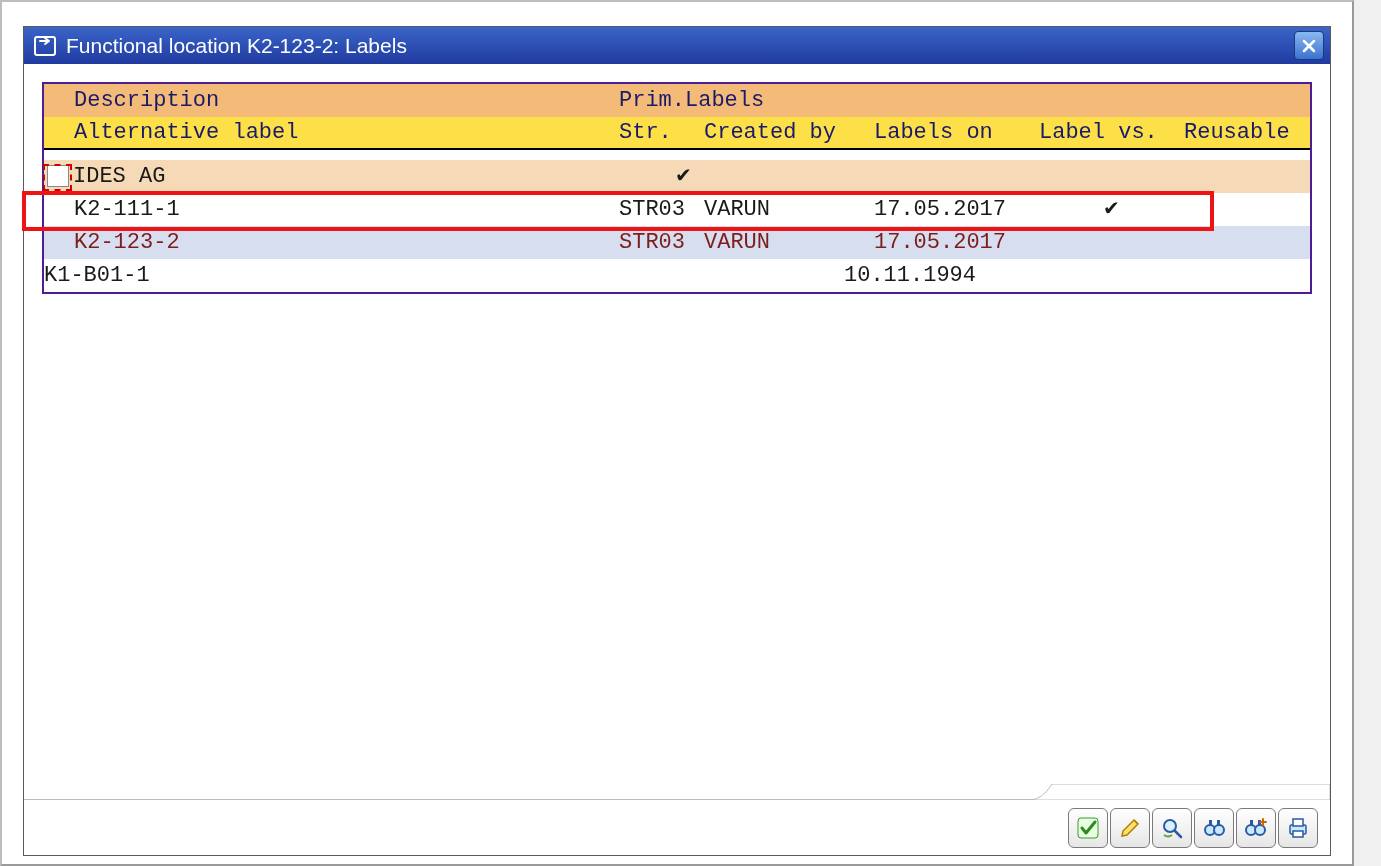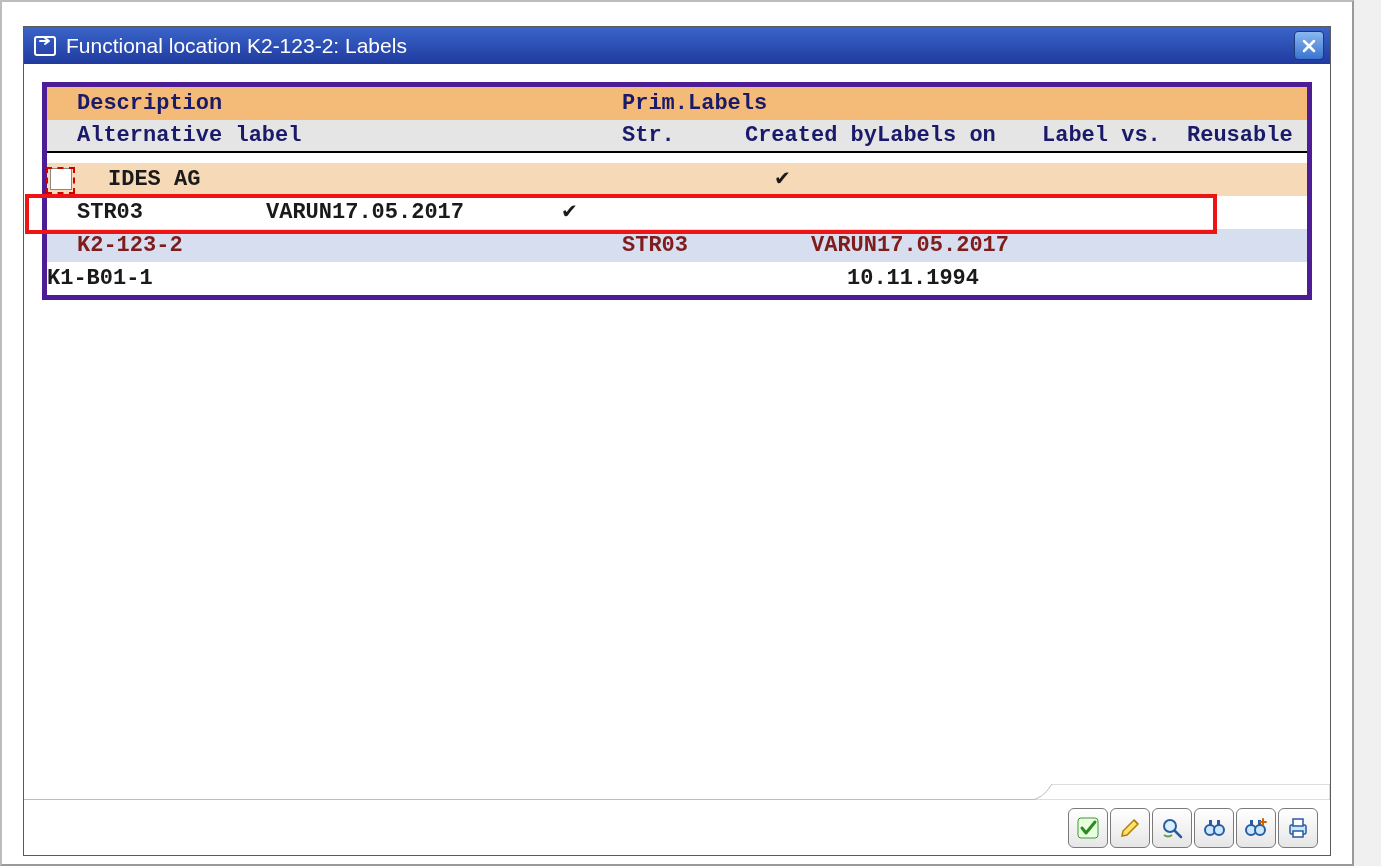--- a/index.html
+++ b/index.html
@@ -70,39 +70,38 @@
     font-weight: bold;
     cursor: pointer;
   }
   .dialog-body {
     position: relative;
     padding: 18px 18px 0 18px;
     height: calc(100% - 37px - 56px);
     box-sizing: border-box;
   }
   .data-block {
-    border: 5px solid #4c1d95;
-    box-sizing: border-box;
-    font-weight: bold;
+    border: 2px solid #4c1d95;
+    box-sizing: border-box;
   }
   .header-row1, .header-row2 {
     height: 33px;
     display: flex;
     align-items: center;
     padding-left: 30px;
     box-sizing: border-box;
     font-family: "Lucida Console", "Courier New", monospace;
     font-size: 22px;
     color: #1a1a6a;
   }
   .header-row1 { background: #f4bb78; }
-  .header-row2 { background: #e5e5e5; border-bottom: 2px solid #000; }
+  .header-row2 { background: #fde047; border-bottom: 2px solid #000; }
   .col-desc { width: 545px; flex: 0 0 545px; }
   .col-str  { width: 85px;  flex: 0 0 85px; }
-  .col-by   { width: 170px; flex: 0 0 170px; text-align: right; }
+  .col-by   { width: 170px; flex: 0 0 170px; }
   .col-on   { width: 165px; flex: 0 0 165px; }
   .col-act  { width: 145px; flex: 0 0 145px; }
   .col-reu  { flex: 1; }
   .grid-row {
     height: 33px;
     display: flex;
     align-items: center;
     font-family: "Lucida Console", "Courier New", monospace;
     font-size: 22px;
     color: #1a1a1a;
@@ -223,33 +222,34 @@
           <div class="col-str">Str.</div>
           <div class="col-by">Created by</div>
           <div class="col-on">Labels on</div>
           <div class="col-act">Label vs.</div>
           <div class="col-reu">Reusable</div>
         </div>
 
         <div class="rows-wrap">
           <div class="row-gap"></div>
 
-          <div class="grid-row row-ides" style="position:relative;gap:32px;">
+          <div class="grid-row row-ides" style="position:relative;">
             <div class="focus-ring"></div>
             <span class="checkbox"></span>
             <div class="col-desc" style="flex:0 0 517px">IDES AG</div>
             <div class="col-str" style="flex:0 0 85px;">
               <span></span>
             </div>
             <div style="width:30px;flex:0 0 30px;">
               <span class="check-mark">✔</span>
             </div>
           </div>
 
           <div class="grid-row row-white" style="padding-left:30px;">
+            <div class="col-desc" style="flex:0 0 545px">K2-111-1</div>
             <div class="col-str">STR03</div>
             <div class="col-by">VARUN</div>
             <div class="col-on">17.05.2017</div>
             <div class="col-act" style="text-align:center;">
               <span class="check-mark">✔</span>
             </div>
             <div class="col-reu"></div>
           </div>
 
           <div class="grid-row row-sel" style="padding-left:30px;">

